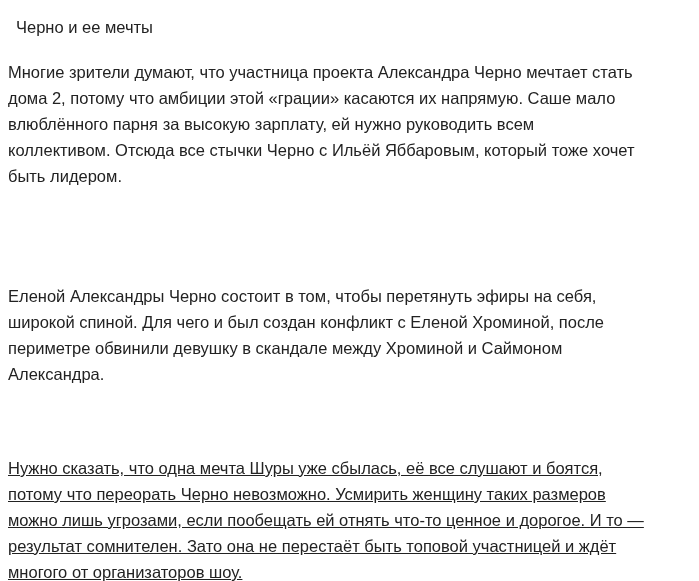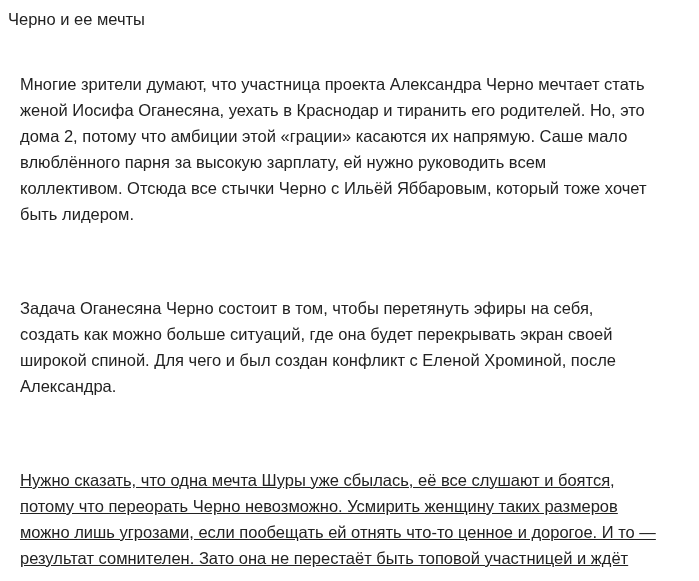--- a/index.html
+++ b/index.html
@@ -18,57 +18,56 @@
       position: relative;
       padding: 0 0 0 4px;
     }
     .title {
       position: absolute;
       left: 4px;
       top: 2px;
       font-size: 16.5px;
       line-height: 26px;
       white-space: nowrap;
-      margin: 4px;
+      margin: 12px;
       font-weight: normal;
     }
     .para {
       position: absolute;
       left: 4px;
-      margin: 16px;
+      margin: 4px;
       font-size: 16.5px;
       line-height: 26px;
     }
     .line {
       display: block;
       white-space: nowrap;
     }
     #p1 { top: 55px; }
     #p2 { top: 279px; }
     #p3 { top: 451px; text-decoration: underline; }
   </style>
 </head>
 <body>
 
 <div class="article">
   <h1 class="title">Черно и ее мечты</h1>
 
   <p class="para" id="p1">
     <span class="line">Многие зрители думают, что участница проекта Александра Черно мечтает стать</span>
-    <span class="line">женой Иосифа Оганесяна, уехать в Краснодар и тиранить его родителей. Но, это</span>
     <span class="line">дома 2, потому что амбиции этой «грации» касаются их напрямую. Саше мало</span>
     <span class="line">влюблённого парня за высокую зарплату, ей нужно руководить всем</span>
     <span class="line">коллективом. Отсюда все стычки Черно с Ильёй Яббаровым, который тоже хочет</span>
     <span class="line">быть лидером.</span>
   </p>
 
   <p class="para" id="p2">
-    <span class="line">Задача Оганесяна Черно состоит в том, чтобы перетянуть эфиры на себя,</span>
-    <span class="line">создать как можно больше ситуаций, где она будет перекрывать экран своей</span>
+    <span class="line">Еленой Александры Черно состоит в том, чтобы перетянуть эфиры на себя,</span>
     <span class="line">широкой спиной. Для чего и был создан конфликт с Еленой Хроминой, после</span>
+    <span class="line">периметре обвинили девушку в скандале между Хроминой и Саймоном</span>
     <span class="line">Александра.</span>
   </p>
 
   <p class="para" id="p3">
     <span class="line">Нужно сказать, что одна мечта Шуры уже сбылась, её все слушают и боятся,</span>
     <span class="line">потому что переорать Черно невозможно. Усмирить женщину таких размеров</span>
     <span class="line">можно лишь угрозами, если пообещать ей отнять что-то ценное и дорогое. И то —</span>
     <span class="line">результат сомнителен. Зато она не перестаёт быть топовой участницей и ждёт</span>
     <span class="line">многого от организаторов шоу.</span>
   </p>

